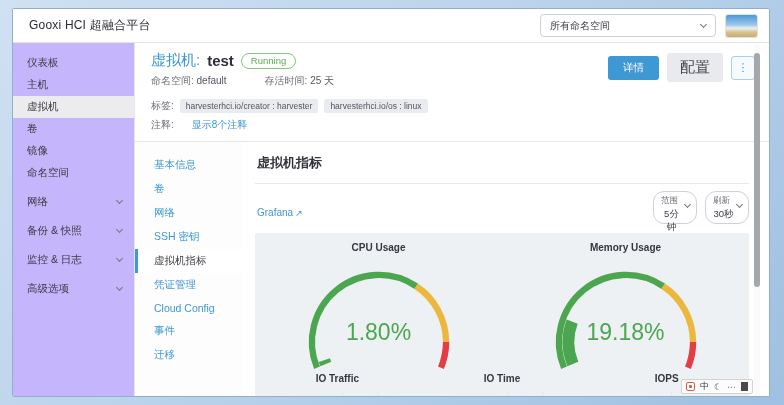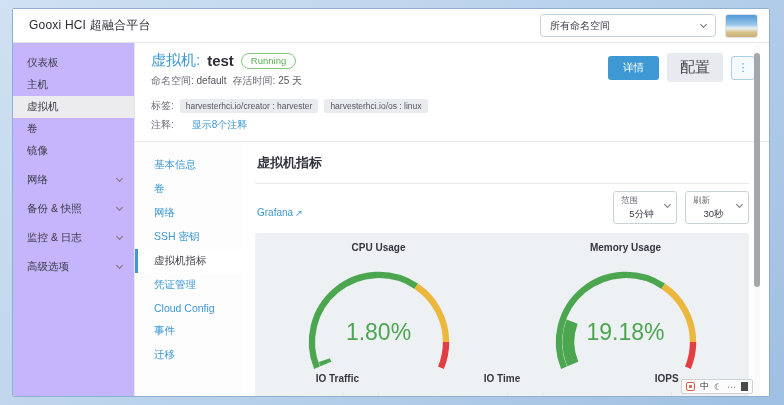--- a/index.html
+++ b/index.html
@@ -32,21 +32,21 @@
   .side-group { margin-top:7px; display:flex; align-items:center; justify-content:space-between; padding-right:12px; }
   .main { flex:1; display:flex; flex-direction:column; min-width:0; background:#fff; }
 
   
   .vm-head { padding:8px 16px 0 16px; position:relative; }
   .title-row { display:flex; align-items:center; gap:7px; }
   .vm-type { font-size:15px; color:#3d98d3; }
   .vm-name { font-size:15px; color:#2e2e38; font-weight:700; }
   .badge-running { font-size:9.5px; color:#5fae57; border:1px solid #85c77e; border-radius:9px;
     padding:1px 9px 2px; background:#fbfefb; }
-  .meta-row { display:flex; gap:6px; margin-top:4px; font-size:10px; color:#6d6d78; }
+  .meta-row { display:flex; gap:38px; margin-top:4px; font-size:10px; color:#6d6d78; }
   .meta-row b { font-weight:400; color:#55555f; }
   .head-actions { position:absolute; right:14px; top:10px; display:flex; gap:8px; align-items:center; }
   .btn-primary { background:#3d98d3; color:#fff; border:none; font-size:10.5px; padding:5px 15px;
     border-radius:3px; cursor:pointer; font-family:inherit; }
   .btn-plain { background:#e8eaee; color:#46464f; border:none; font-size:15px; padding:5px 13px;
     border-radius:3px; cursor:pointer; font-family:inherit; }
   .btn-more { width:24px; height:24px; border:1px solid #a9cfe9; background:#f4fafd; color:#3d98d3;
     border-radius:3px; font-size:11px; cursor:pointer; line-height:1; }
   .tags-row { display:flex; align-items:center; gap:6px; margin-top:11px; font-size:10px; color:#6d6d78; }
   .tag { background:#e9ebef; color:#55555f; font-size:8.5px; padding:2px 6px; border-radius:2px; }
@@ -60,21 +60,21 @@
   .tab { font-size:10.5px; color:#3d98d3; padding:5px 8px 5px 16px; cursor:pointer; border-left:3px solid transparent; }
   .tab.active { color:#3e3e48; border-left-color:#3d98d3; background:#fff; }
 
   .metrics { flex:1; min-width:0; padding:0 20px 0 12px; position:relative; }
   .metrics-title { font-size:13px; font-weight:700; color:#34343e; padding:12px 0 11px 2px;
     border-bottom:1px solid #e7e9eb; }
   .controls { display:flex; align-items:flex-end; justify-content:space-between; margin-top:7px; }
   .grafana { font-size:10px; margin-bottom:6px; margin-left:2px; }
   .ext { font-size:9px; margin-left:2px; }
   .selects { display:flex; gap:8px; }
-  .mini-select { position:relative; width:64px; height:33px; border:1px solid #ccd2d9; border-radius:3px;
+  .mini-select { position:relative; width:44px; height:33px; border:1px solid #ccd2d9; border-radius:11px;
     background:#fff; padding:3px 14px 19px 7px; cursor:pointer; }
   .mini-select .lab { font-size:8.5px; color:#6d6d78; }
   .mini-select .val { font-size:9.5px; color:#3a3a44; margin-top:1px;text-align:center; }
   .mini-select .chev { position:absolute; right:6px; top:13px; }
 
   
   .canvas { margin-top:9px; background:#eef1f4; border-radius:2px; padding-top:9px; }
   .gauges-row { display:flex; }
   .gauge-cell { width:50%; position:relative; text-align:center; }
   .panel-title { font-size:10px; font-weight:700; color:#36363f; }
@@ -119,20 +119,21 @@
     </div>
 
     <div class="body">
 
       <div class="sidebar" id="sidebar">
           <div class="side-item"><span>仪表板</span></div>
           <div class="side-item"><span>主机</span></div>
           <div class="side-item sel"><span>虚拟机</span></div>
           <div class="side-item"><span>卷</span></div>
           <div class="side-item"><span>镜像</span></div>
+          <div class="side-item"><span>命名空间</span></div>
           <div class="side-item side-group">
             <span>网络</span>
             <span class="chev"></span>
           </div>
           <div class="side-item side-group">
             <span>备份 &amp; 快照</span>
             <span class="chev"></span>
           </div>
           <div class="side-item side-group">
             <span>监控 &amp; 日志</span>

